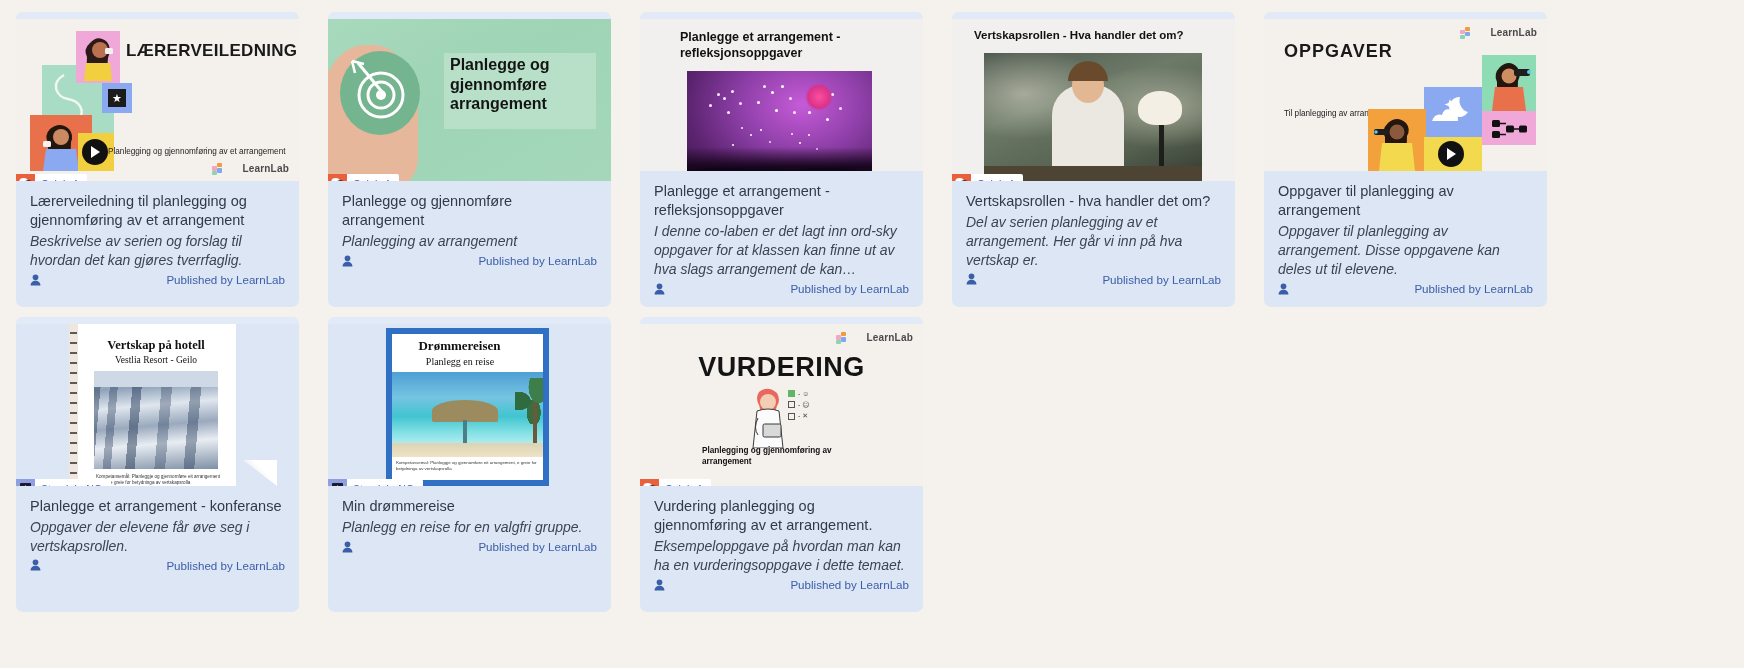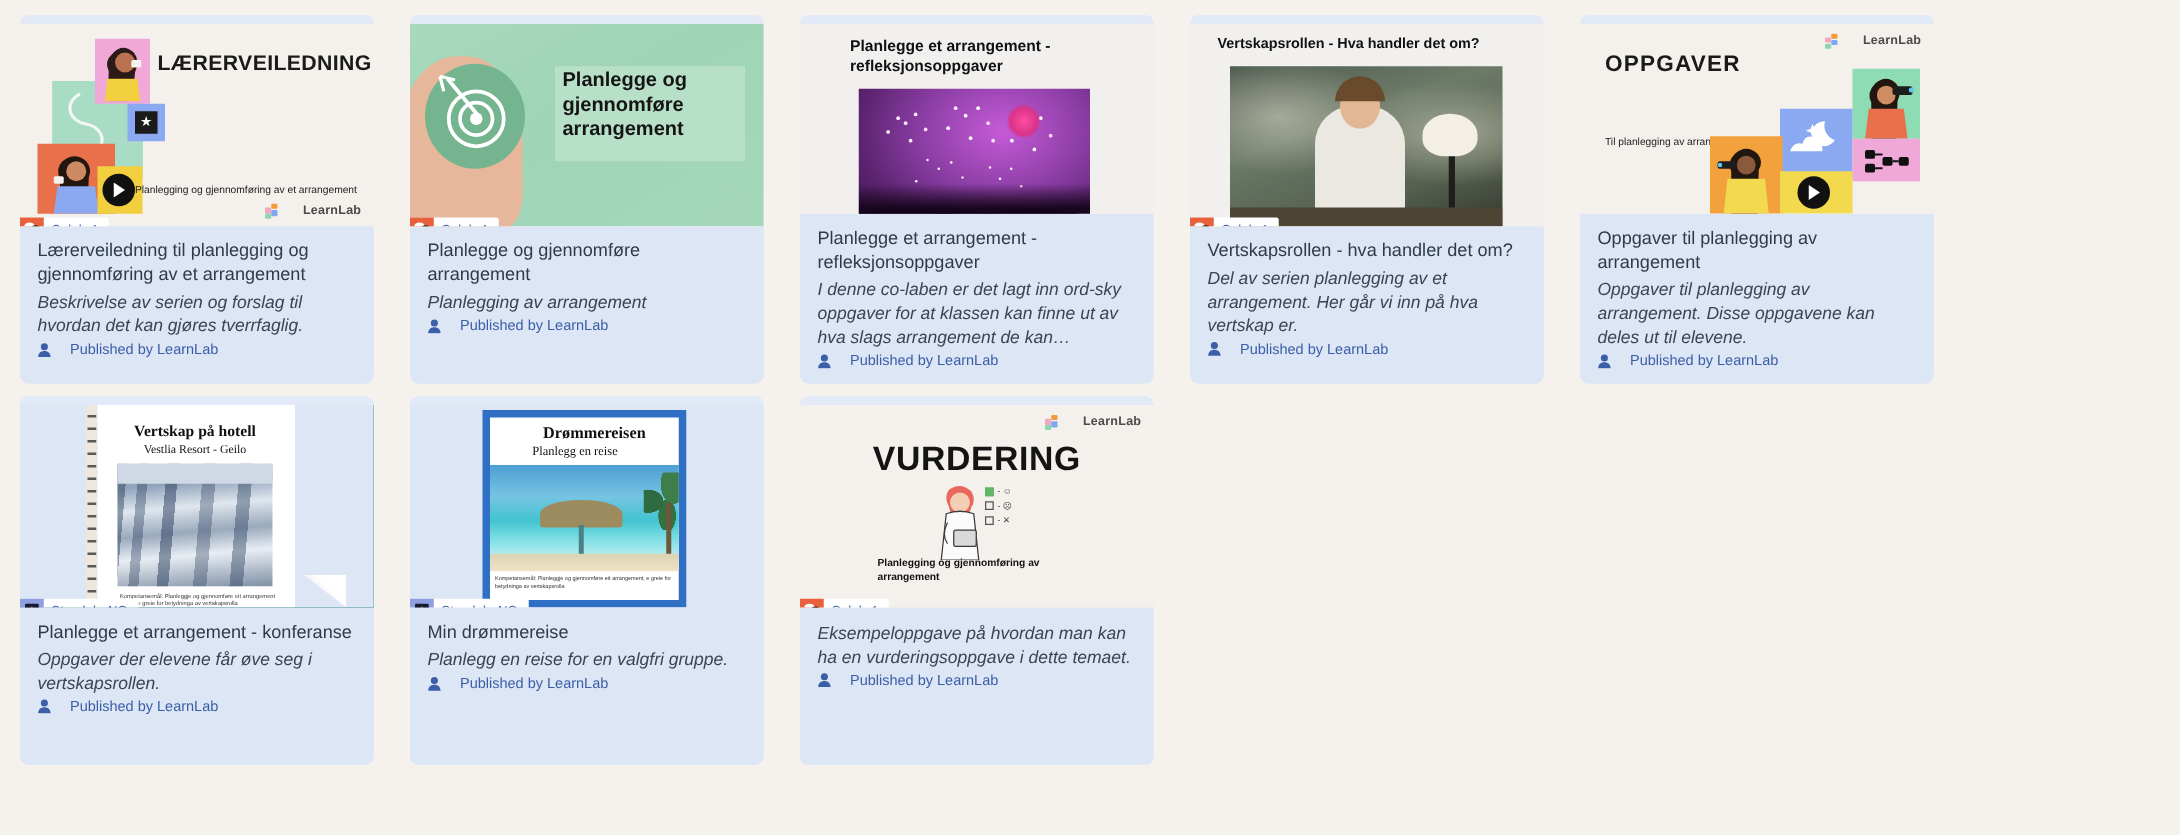--- a/index.html
+++ b/index.html
@@ -92,23 +92,24 @@
     margin-bottom: 2px;
   }
   .card-desc {
     font-size: 14px;
     line-height: 1.35;
     color: #3a4553;
     margin-bottom: 3px;
     font-style: italic;
   }
   .card-meta {
-    display: flex; align-items: center; gap: 15px;
+    display: flex; align-items: center; gap: 4px;
     font-size: 11.6px;
     color: #3b5ea8;
+    justify-content: space-between;
   }
   .person-icon { width: 11px; height: 12px; flex: 0 0 11px; }
   
   .t-cream { background: #f4f1ec; }
   
   .tv1-title {
     position:absolute; left:110px; top:22px;
     font-size: 17px; font-weight: 700; color:#1a1a1a; letter-spacing:.3px;
   }
   .tv1-sub {
@@ -149,21 +150,21 @@
   .tv6-spiral { position:absolute; left:53px; top:0; width:9px; height:162px; background:#efe7dd; }
   .tv6-spiral i { position:absolute; left:1px; width:7px; height:2px; background:#5a5a5a; }
   .tv6-h { position:absolute; left:70px; top:14px; width:140px; text-align:center; font-family:"Liberation Serif",serif; font-weight:700; font-size:12.5px; color:#111; }
   .tv6-h2 { position:absolute; left:70px; top:31px; width:140px; text-align:center; font-family:"Liberation Serif",serif; font-size:9.5px; color:#111; }
   .tv6-photo { position:absolute; left:78px; top:47px; width:124px; height:98px;
     background: linear-gradient(175deg,#cfd9e6 0%,#8fa2ba 18%, #dfe6ee 36%, #9aa9bd 55%, #e8edf3 72%, #7f90a6 100%); }
   .tv6-cap { position:absolute; left:80px; top:150px; width:130px; font-size:4.6px; color:#333; line-height:1.35; }
   
   .tv7-frame { position:absolute; left:58px; top:4px; width:163px; height:158px; background:#2f6fc4; padding:6px; }
   .tv7-inner { position:absolute; left:64px; top:10px; width:151px; height:146px; background:#fff; overflow:hidden; }
-  .tv7-h { position:absolute; left:72px; top:14px; width:151px; text-align:center; font-family:"Liberation Serif",serif; font-weight:700; font-size:13px; color:#111; }
+  .tv7-h { position:absolute; left:56px; top:14px; width:151px; text-align:center; font-family:"Liberation Serif",serif; font-weight:700; font-size:13px; color:#111; }
   .tv7-h2 { position:absolute; left:64px; top:32px; width:136px; text-align:center; font-family:"Liberation Serif",serif; font-size:10px; color:#111; }
   .tv7-photo { position:absolute; left:64px; top:48px; width:151px; height:85px;
     background: linear-gradient(to bottom, #4e9fd4 0%, #76c4e2 30%, #41c4d0 52%, #7fdfe4 70%, #bfeff2 88%, #eee6cf 100%); overflow:hidden; }
   .tv7-cap { position:absolute; left:68px; top:136px; width:142px; font-size:4.4px; color:#333; line-height:1.4; }
   
   .tv8-title { position:absolute; left:0; top:28px; width:100%; text-align:center; font-size:27px; font-weight:700; letter-spacing:.5px; color:#141414; }
   .tv8-sub { position:absolute; left:62px; top:121px; width:150px; font-size:8.2px; font-weight:700; color:#111; line-height:1.35; }
   .tv8-fig { position:absolute; left:106px; top:62px; width:44px; height:62px; }
   .tv8-check { position:absolute; left:148px; top:66px; width:30px; }
   .tv8-check div { display:flex; align-items:center; gap:3px; margin-bottom:3.5px; font-size:7px; color:#444; }
@@ -589,20 +590,21 @@
             <ellipse cx="4.6" cy="4.2" rx="4.2" ry="3.3" fill="#fff"></ellipse>
               <path d="M2.6 6.8 l0 3 2.6 -2.3z" fill="#fff"></path>
             <ellipse cx="9.4" cy="6.6" rx="4.3" ry="3.4" fill="#1a1a1a"></ellipse>
               <path d="M11.6 9.2 l0.4 3 -2.8 -2.2z" fill="#1a1a1a"></path>
           </svg>
         </span>
         <span class="badge-label">Colab 4</span>
       </div>
     </div>
     <div class="card-body">
+      <div class="card-title">Vurdering planlegging og gjennomføring av et arrangement.</div>
       <div class="card-desc">Eksempeloppgave på hvordan man kan ha en vurderingsoppgave i dette temaet.</div>
       <div class="card-meta">
         <svg class="person-icon" viewBox="0 0 12 13" aria-hidden="true">
           <circle cx="6" cy="3.6" r="3.1" fill="#3b5ea8"></circle>
             <path d="M0.6 12.6 c0 -3.4 2.5 -5.2 5.4 -5.2 s5.4 1.8 5.4 5.2z" fill="#3b5ea8"></path>
         </svg>
         <span>Published by LearnLab</span>
       </div>
     </div>
   </div>

